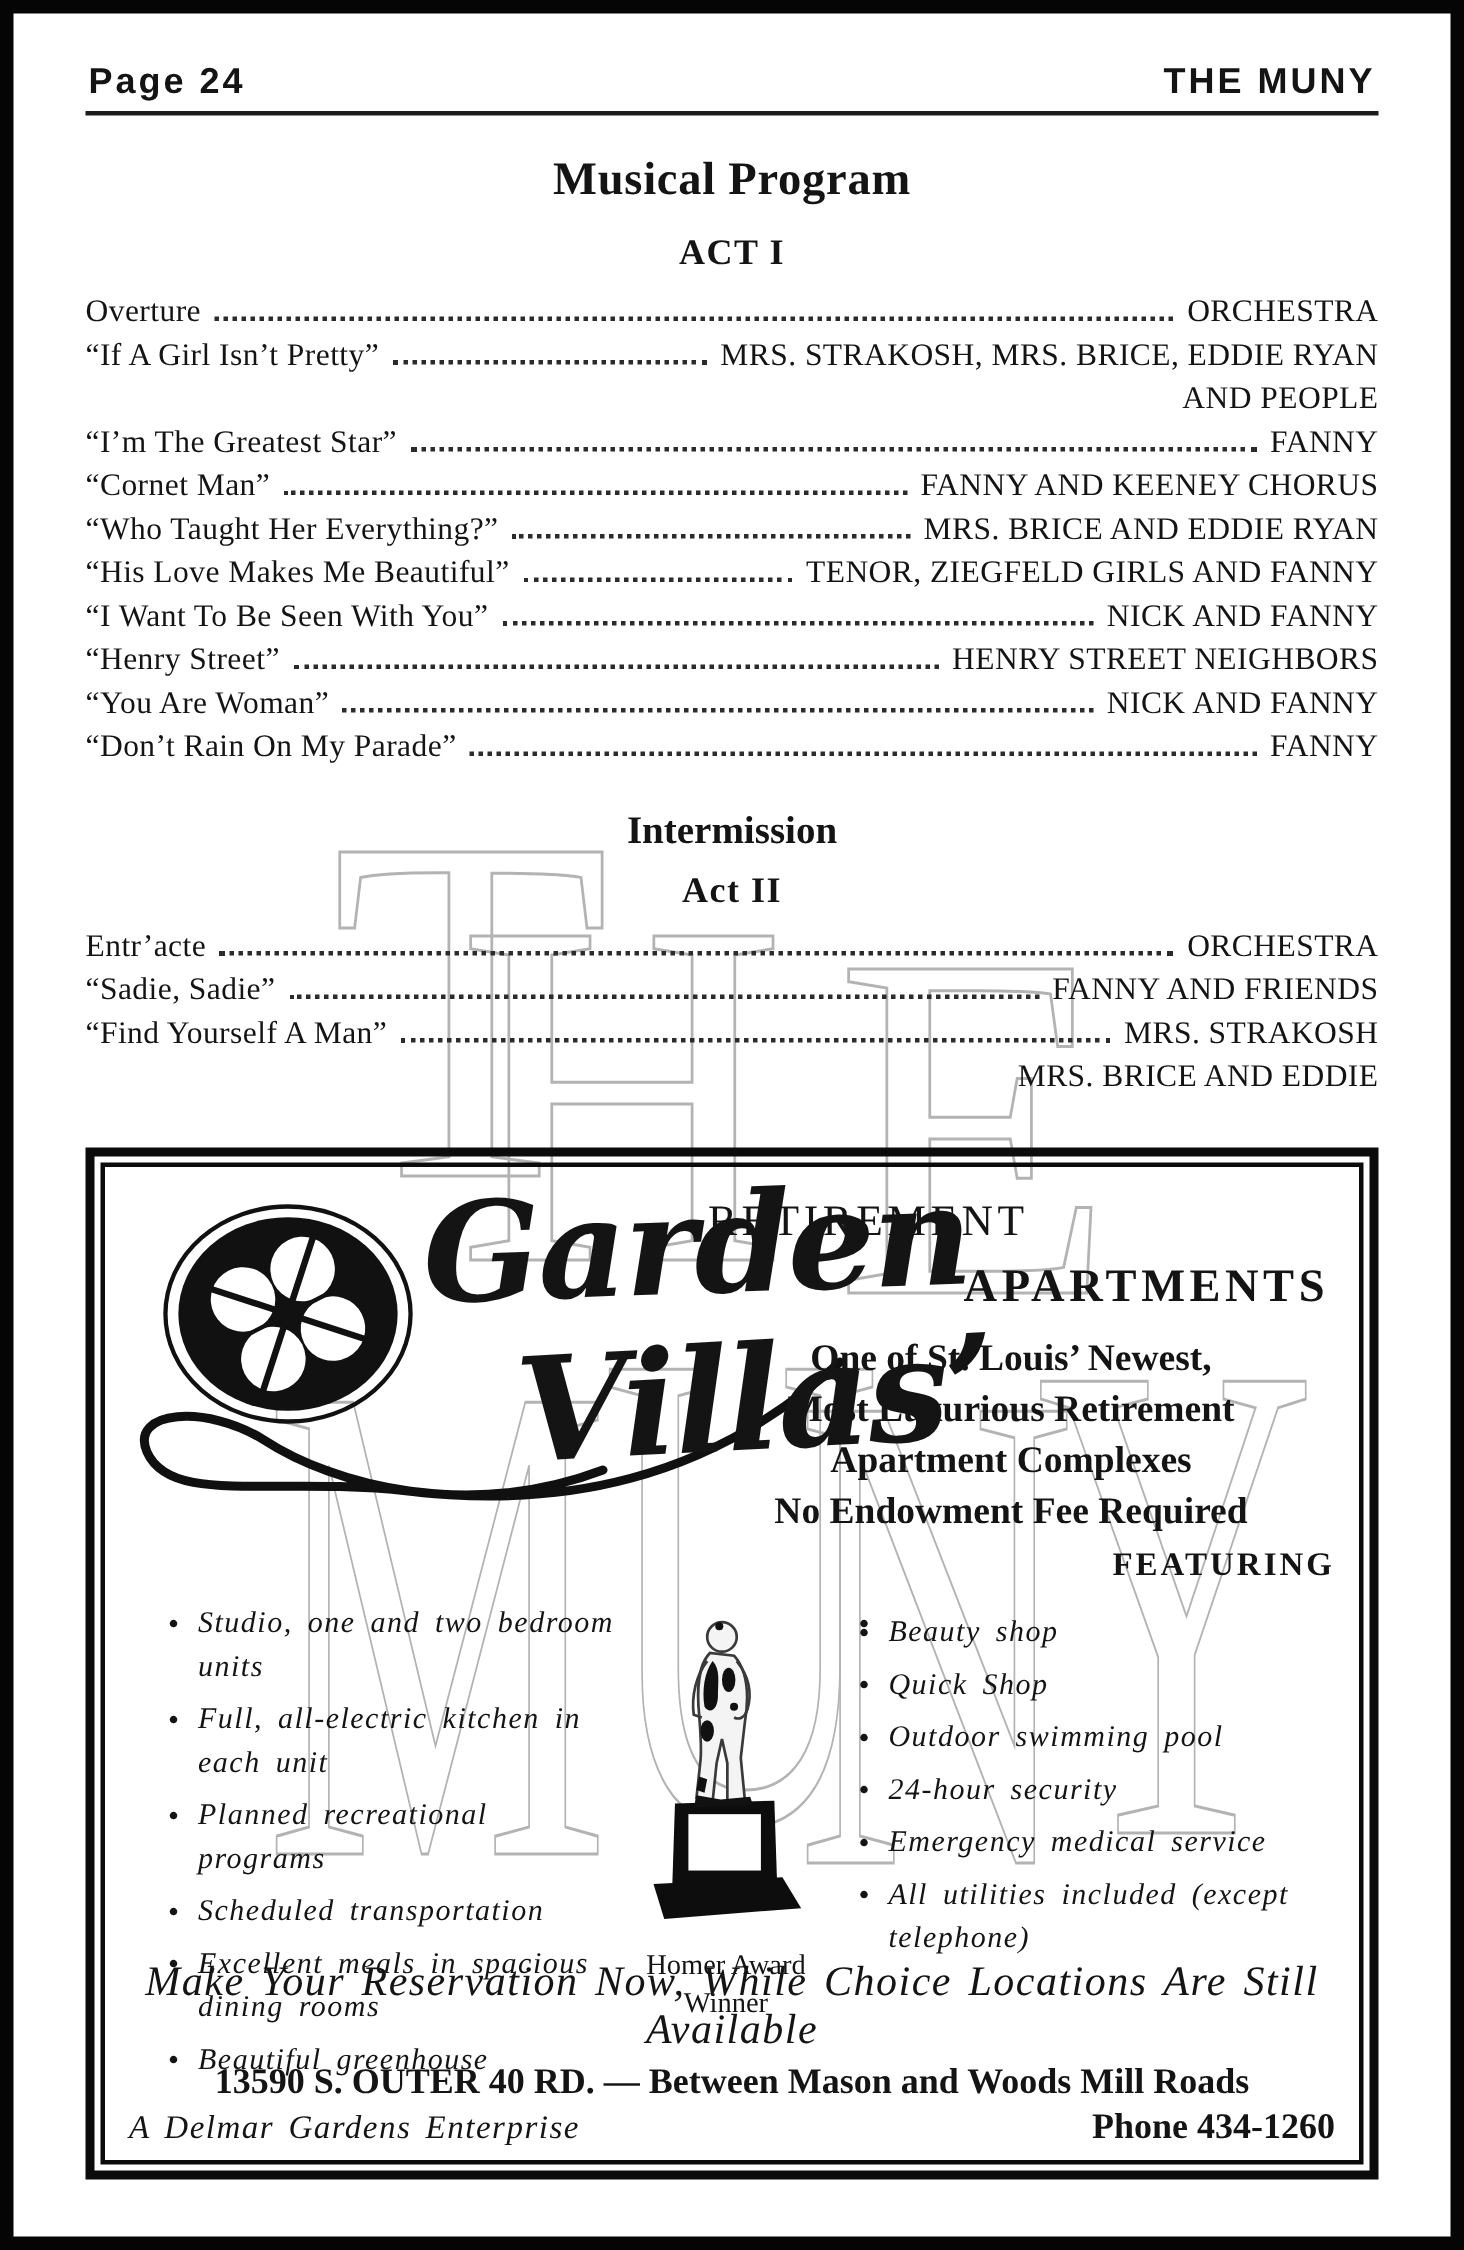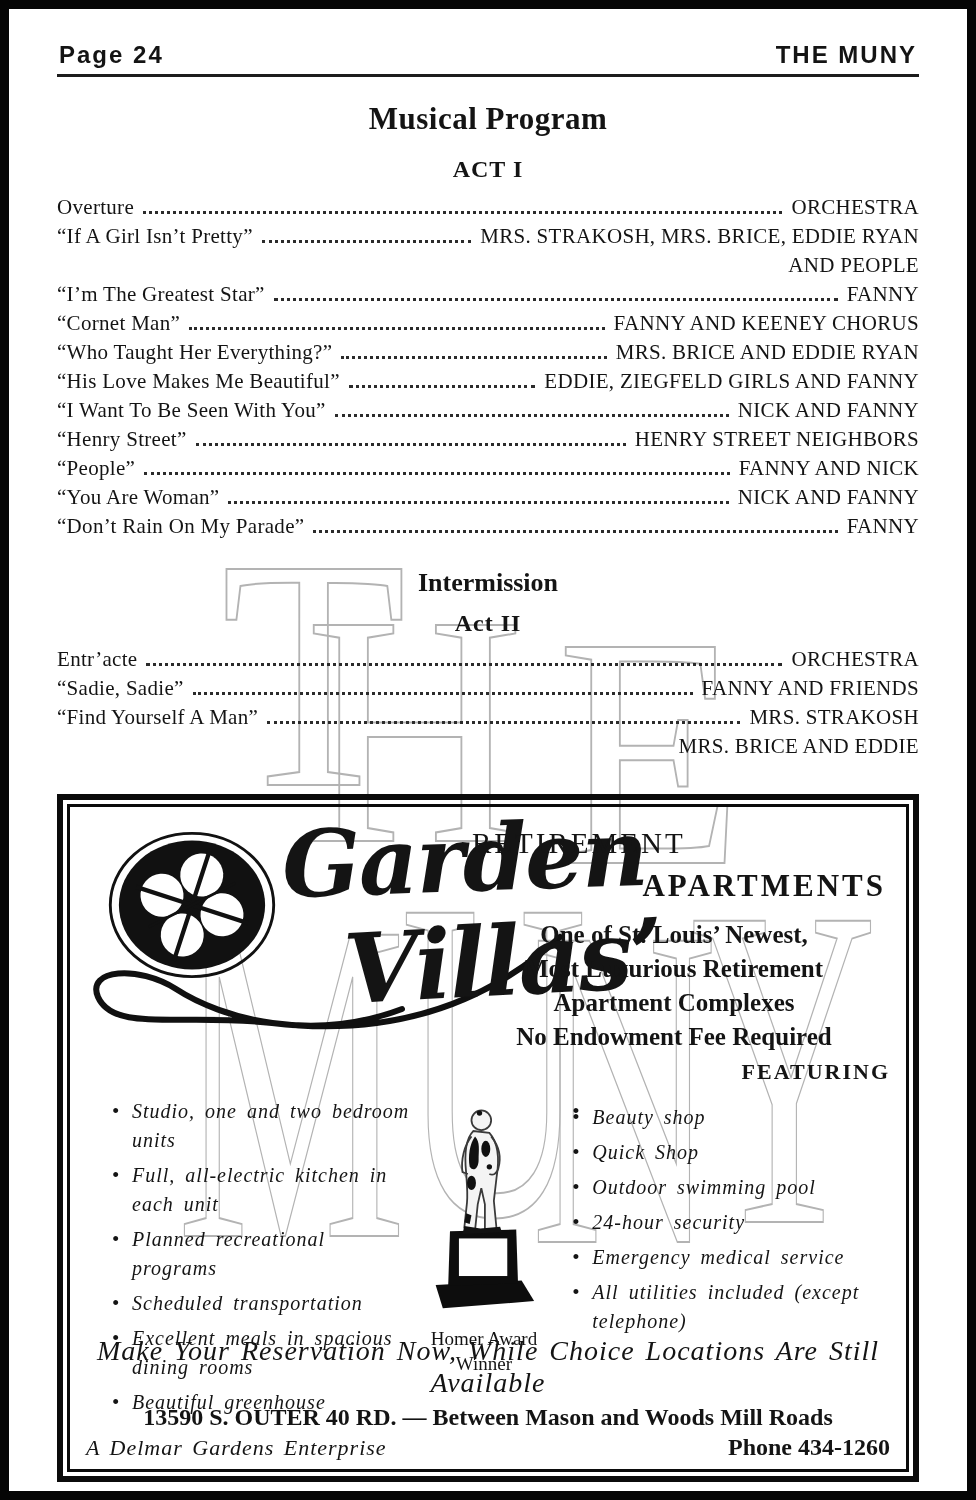--- a/index.html
+++ b/index.html
@@ -144,36 +144,31 @@
           <span class="song-credit">FANNY AND KEENEY CHORUS</span>
         </div>
         <div class="song-row">
           <span class="song-title">“Who Taught Her Everything?”</span>
           <span class="leader-dots"></span>
           <span class="song-credit">MRS. BRICE AND EDDIE RYAN</span>
         </div>
         <div class="song-row">
           <span class="song-title">“His Love Makes Me Beautiful”</span>
           <span class="leader-dots"></span>
-          <span class="song-credit">EDDIE, ZIEGFELD GIRLS AND FANNY</span>
+          <span class="song-credit">TENOR, ZIEGFELD GIRLS AND FANNY</span>
         </div>
         <div class="song-row">
           <span class="song-title">“I Want To Be Seen With You”</span>
           <span class="leader-dots"></span>
           <span class="song-credit">NICK AND FANNY</span>
         </div>
         <div class="song-row">
           <span class="song-title">“Henry Street”</span>
           <span class="leader-dots"></span>
           <span class="song-credit">HENRY STREET NEIGHBORS</span>
-        </div>
-        <div class="song-row">
-          <span class="song-title">“People”</span>
-          <span class="leader-dots"></span>
-          <span class="song-credit">FANNY AND NICK</span>
         </div>
         <div class="song-row">
           <span class="song-title">“You Are Woman”</span>
           <span class="leader-dots"></span>
           <span class="song-credit">NICK AND FANNY</span>
         </div>
         <div class="song-row">
           <span class="song-title">“Don’t Rain On My Parade”</span>
           <span class="leader-dots"></span>
           <span class="song-credit">FANNY</span>

